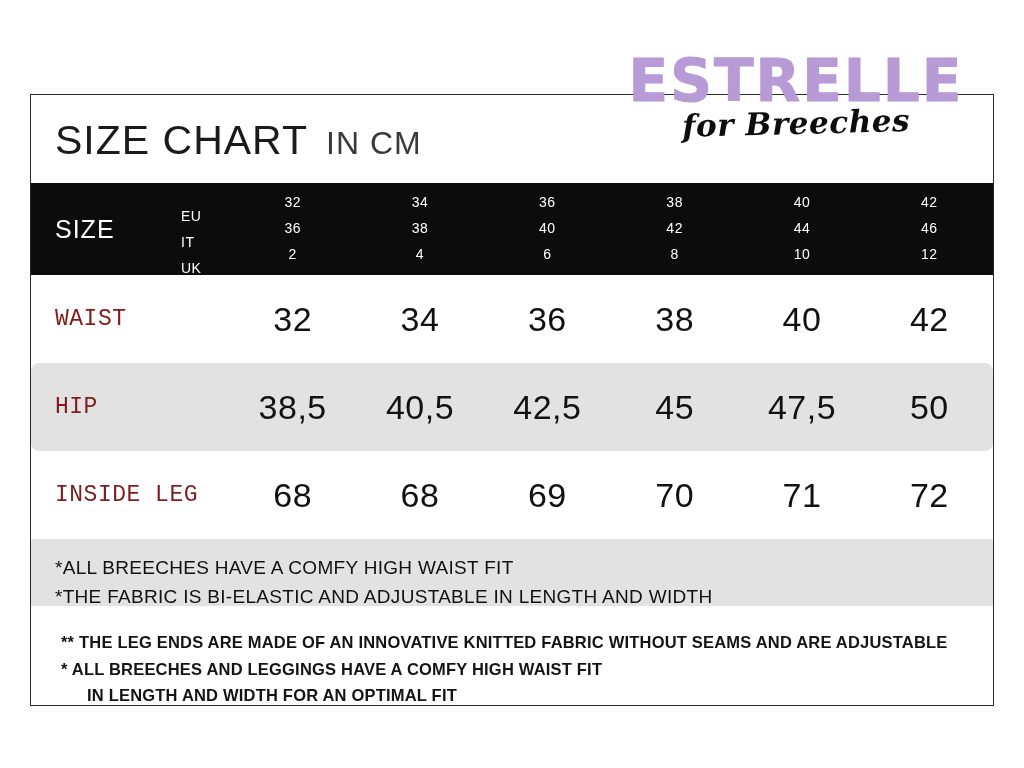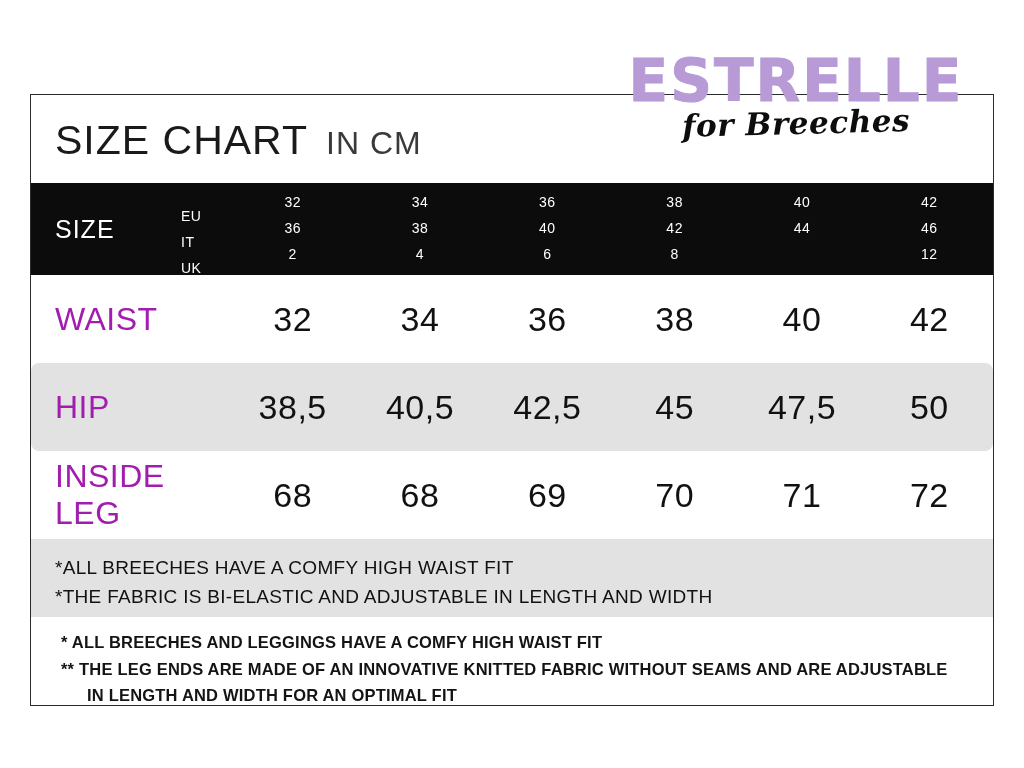--- a/index.html
+++ b/index.html
@@ -129,43 +129,44 @@
     display: flex;
     align-items: center;
     height: 88px;
   }
   .row.alt { background: #e2e2e2; border-radius: 8px; }
   .row-label {
     width: 198px;
     flex: 0 0 198px;
     padding-left: 24px;
     box-sizing: border-box;
-    font-size: 32px;
-    letter-spacing: 0.5px;
-    color: #a21caf;
+    font-size: 23px;
+    letter-spacing: 0.5px;
+    color: #7f1d1d;
+    font-family: Liberation Mono, monospace;
   }
   .row-values {
     flex: 1 1 auto;
     display: flex;
   }
   .row-val {
     flex: 1 1 0;
     text-align: center;
     font-size: 34px;
     color: #111;
     letter-spacing: 0.5px;
   }
 
   
   .notes-grey {
     position: absolute;
     left: 0;
     top: 444px;
     width: 100%;
-    height: 78px;
+    height: 67px;
     background: #e2e2e2;
     padding: 14px 0 0 24px;
     box-sizing: border-box;
   }
   .notes-grey div {
     font-size: 19px;
     letter-spacing: 0.3px;
     line-height: 1.55;
     color: #111;
   }
@@ -220,20 +221,21 @@
         <div>6</div>
       </div>
       <div class="size-col">
         <div>38</div>
         <div>42</div>
         <div>8</div>
       </div>
       <div class="size-col">
         <div>40</div>
         <div>44</div>
+        <div>10</div>
       </div>
       <div class="size-col">
         <div>42</div>
         <div>46</div>
         <div>12</div>
       </div>
     </div>
   </div>
 
   <div class="rows">
@@ -275,22 +277,22 @@
     </div>
 
   </div>
 
   <div class="notes-grey">
     <div>*ALL BREECHES HAVE A COMFY HIGH WAIST FIT</div>
     <div>*THE FABRIC IS BI-ELASTIC AND ADJUSTABLE IN LENGTH AND WIDTH</div>
   </div>
 
   <div class="notes-white">
+    <div>** THE LEG ENDS ARE MADE OF AN INNOVATIVE KNITTED FABRIC WITHOUT SEAMS AND ARE ADJUSTABLE</div>
     <div>* ALL BREECHES AND LEGGINGS HAVE A COMFY HIGH WAIST FIT</div>
-    <div>** THE LEG ENDS ARE MADE OF AN INNOVATIVE KNITTED FABRIC WITHOUT SEAMS AND ARE ADJUSTABLE</div>
     <div class="indent">IN LENGTH AND WIDTH FOR AN OPTIMAL FIT</div>
   </div>
 
 </div>
 
 <div class="brand">
   <div class="brand-name">ESTRELLE</div>
   <div class="brand-sub">for Breeches</div>
 </div>
 

